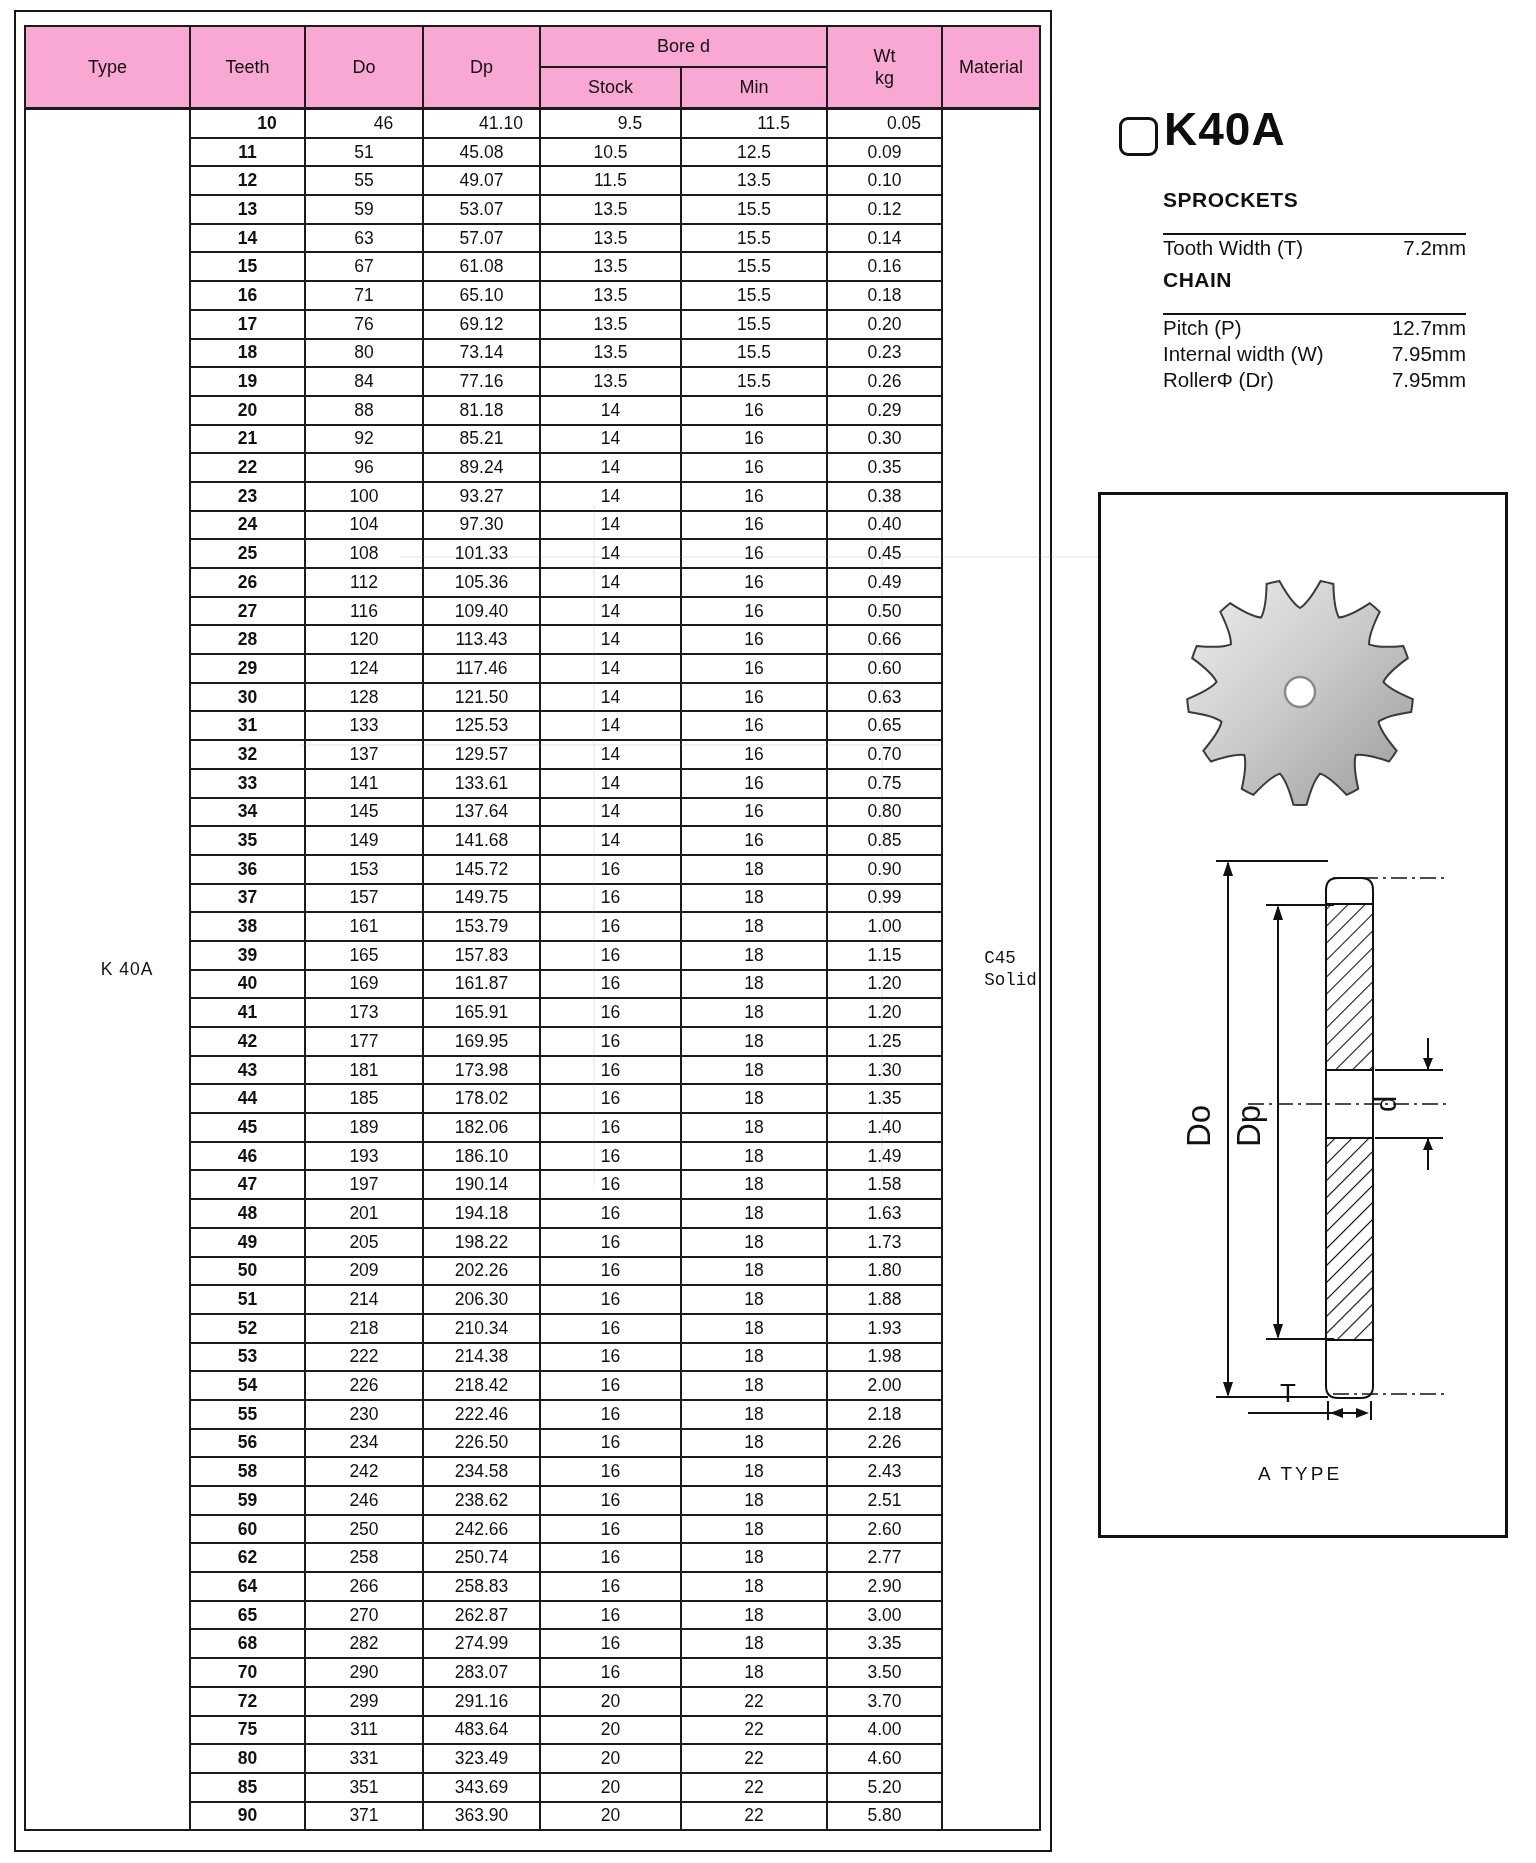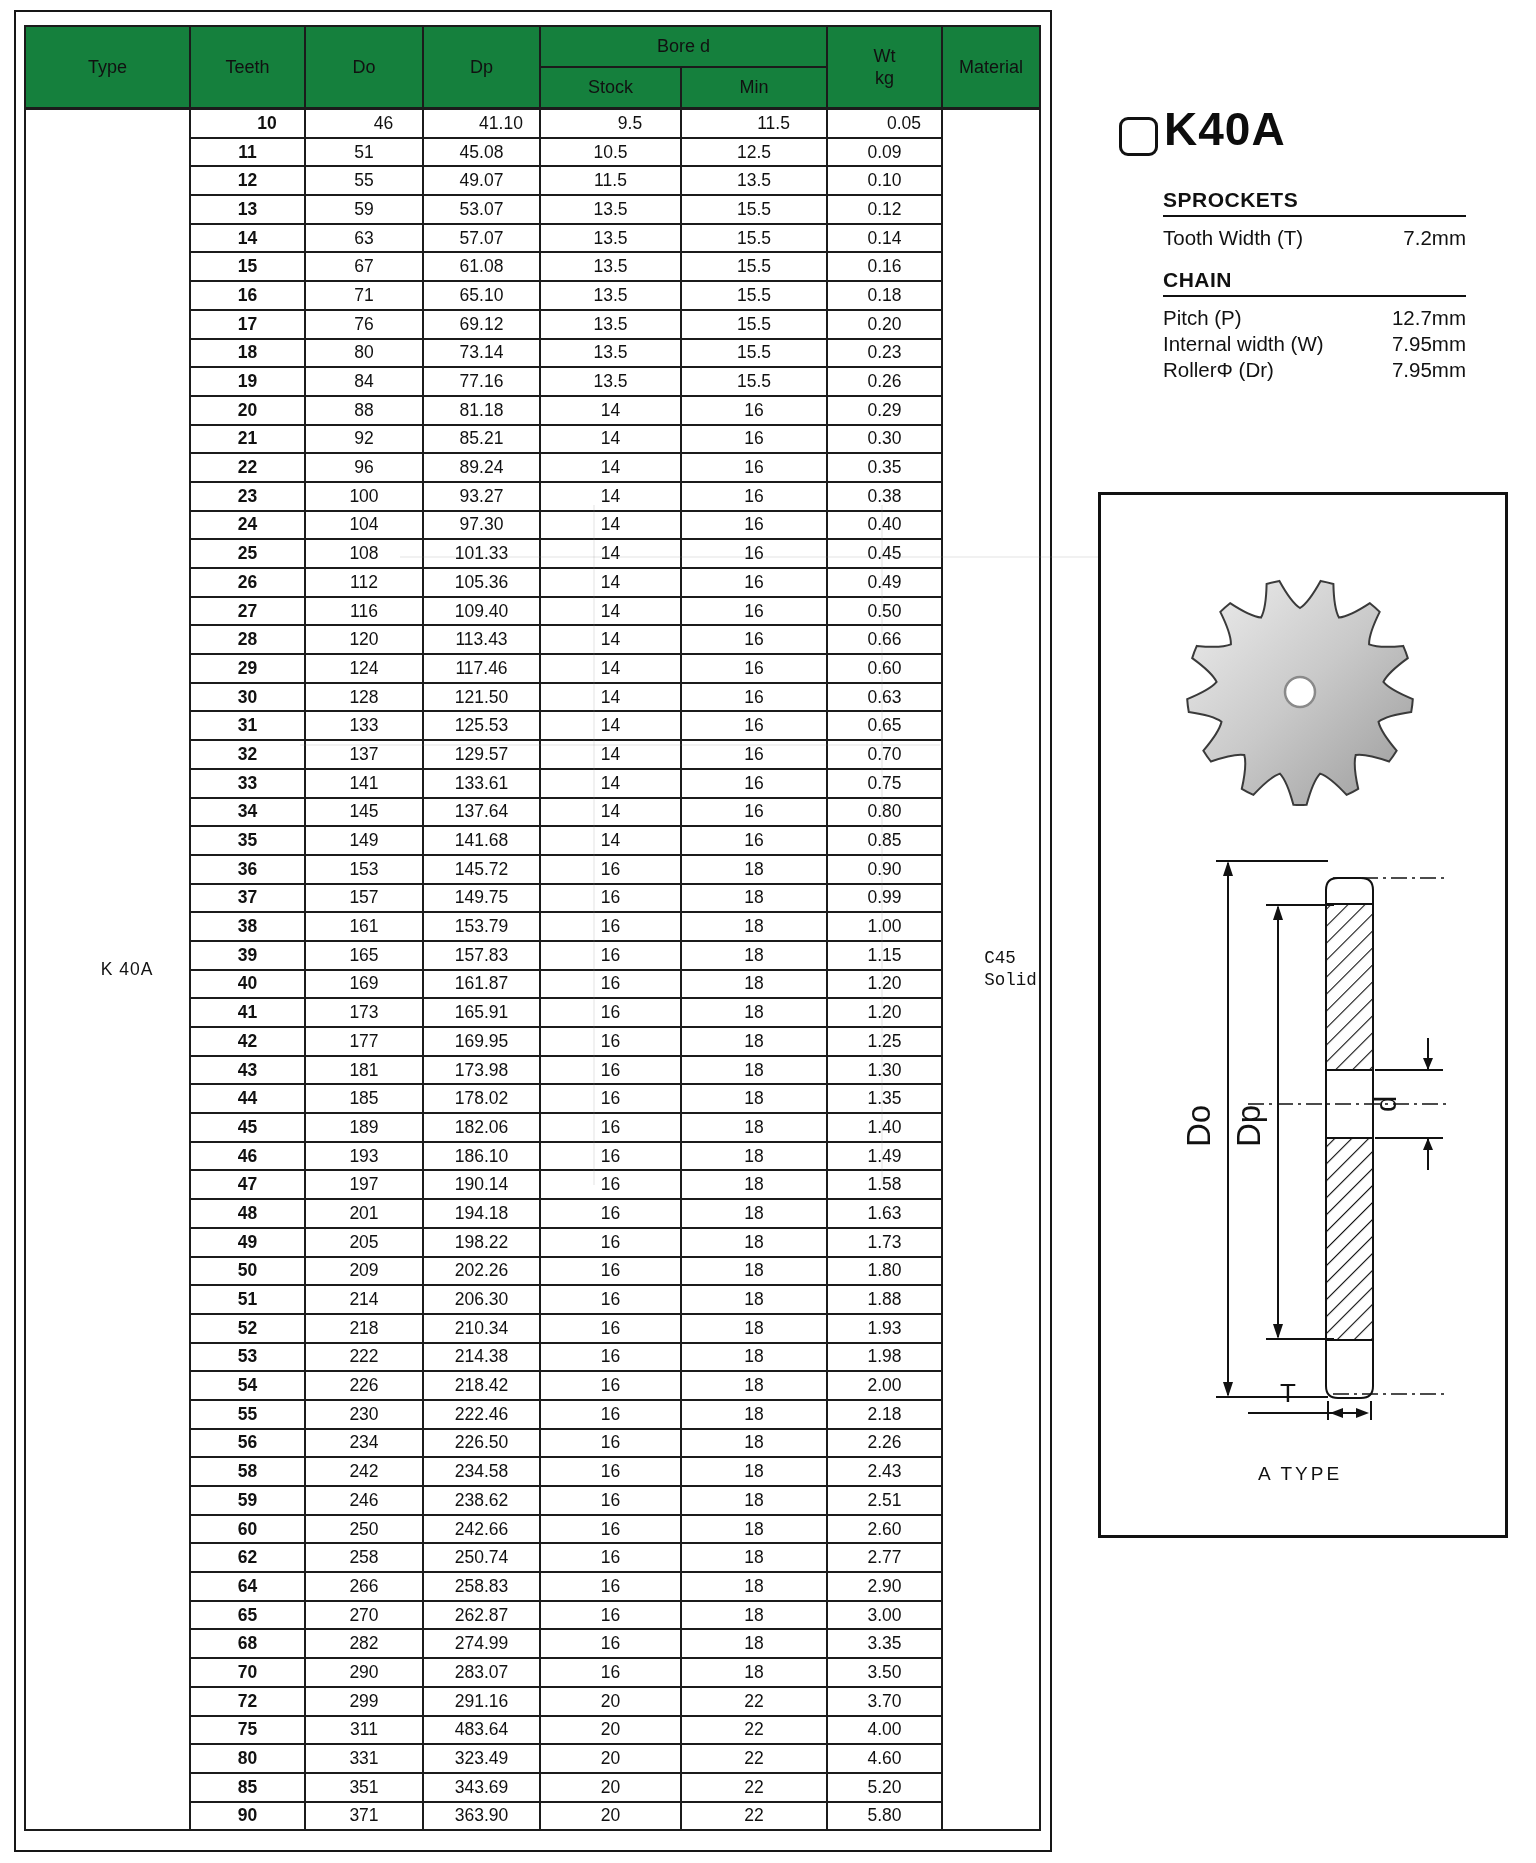--- a/index.html
+++ b/index.html
@@ -17,21 +17,21 @@
   
   table.spec {
     position:absolute; left:8px; top:13px; width:1015px;
     border-collapse:collapse; table-layout:fixed;
   }
   table.spec th, table.spec td {
     border:2px solid #1b1b1b; text-align:center; vertical-align:middle;
     padding:0; overflow:hidden;
   }
   table.spec thead th {
-    background:#15803d; font-weight:normal; font-size:18px; height:39px;
+    background:#f9a8d4; font-weight:normal; font-size:18px; height:39px;
   }
   th.wt-head, td.material-cell { white-space:pre-line; line-height:1.25; }
   table.spec tbody td { height:26.7px; font-size:17.5px; background:#fff; }
   table.spec tbody tr:first-child td { border-top-width:3px;padding-left:39px; }
   td.c-teeth { font-weight:bold; }
   td.type-cell { font-size:25px; letter-spacing:1px; background:#fff; }
   td.material-cell { font-size:20px; }
   td.material-cell span { display:inline-block; text-align:left;font-family:Liberation Mono, monospace; }
 
   
@@ -42,21 +42,21 @@
     position:absolute; left:1119px; top:117px; width:33px; height:33px;
     border:3.5px solid #111; border-radius:9px; background:#fff;
   }
   .product-code {
     position:absolute; left:1164px; top:102px; font-size:46px; font-weight:bold;
     letter-spacing:1px; color:#0d0d0d;text-align:center;
   }
   .spec-block { position:absolute; left:1163px; width:303px; }
   .spec-block .section-title {
     font-size:21px; font-weight:bold; letter-spacing:0.5px;
-    border-bottom:2.5px solid #111; padding-bottom:3px; margin-bottom:8px;
+    border-bottom:2.5px solid #111; padding-bottom:21px; margin-bottom:0;
   }
   .spec-row { display:flex; justify-content:space-between; font-size:20.5px; line-height:26px; }
   .blk-sprockets { top:188px; }
   .blk-chain { top:268px; }
 
   
   .diagram-box {
     position:absolute; left:1098px; top:492px; width:404px; height:1040px;
     border:3px solid #111; background:#fff;
   }

